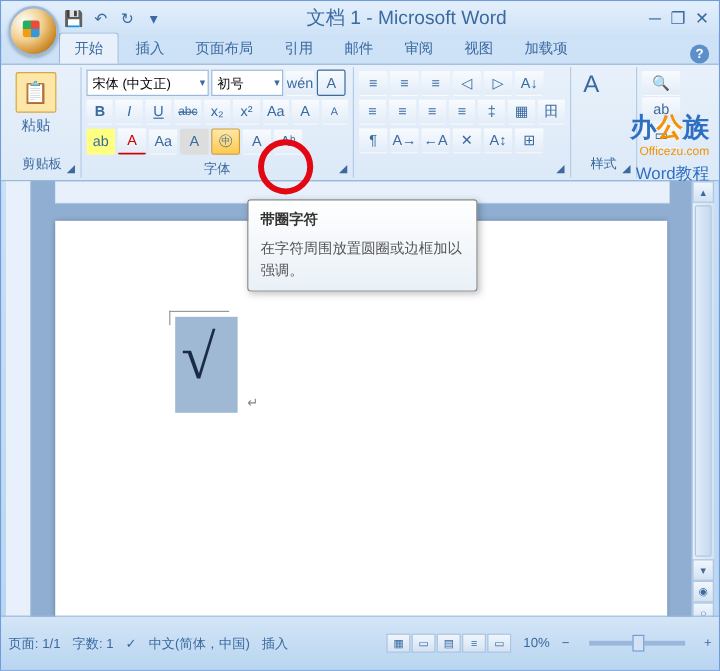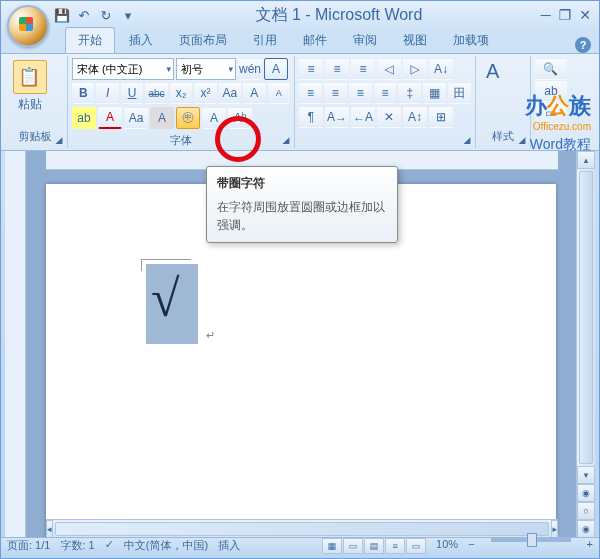--- a/index.html
+++ b/index.html
@@ -4,21 +4,21 @@
 <style>
 body{margin:0;font-family:"Microsoft YaHei",SimSun,sans-serif;font-size:12px;background:#fff;overflow:hidden}
 .window{width:600px;height:559px;background:linear-gradient(#cfe3f7,#b8d5f0);border:1px solid #6f9dd9;box-sizing:border-box;position:relative}
 .titlebar{height:28px;display:flex;align-items:center;padding:0 4px;background:linear-gradient(#e4effc,#cfe3f7)}
 .office-btn{width:38px;height:38px;border-radius:50%;background:radial-gradient(circle at 30% 30%,#fff,#f0d090 40%,#d09030 70%,#8b5a1a);border:2px solid #9ab8db;position:absolute;top:4px;left:6px;z-index:10;box-shadow:0 1px 3px rgba(0,0,0,.3)}
 .office-btn::after{content:"";position:absolute;width:14px;height:14px;top:10px;left:10px;background:conic-gradient(#e74c3c 0 90deg,#3498db 90deg 180deg,#f39c12 180deg 270deg,#27ae60 270deg 360deg);border-radius:2px}
 .qat{display:flex;gap:4px;margin-left:48px;align-items:center}
 .qat-btn{width:18px;height:18px;display:flex;align-items:center;justify-content:center;color:#3b6aa0;font-size:13px}
 .title{flex:1;text-align:center;color:#3b6aa0;font-size:16px}
 .win-ctrl{display:flex;gap:8px;color:#3b6aa0;font-size:14px;padding-right:4px}
-.tabs{display:flex;height:24px;padding-left:64px;align-items:end;gap:2px}
+.tabs{display:flex;height:24px;padding-left:48px;align-items:end;gap:2px}
 .tab{padding:4px 12px;color:#3b6aa0;cursor:pointer;border-radius:3px 3px 0 0}
 .tab.active{background:#e8f1fb;color:#3b6aa0;border:1px solid #9ab8db;border-bottom:none}
 .help-btn{margin-left:auto;margin-right:8px;width:16px;height:16px;border-radius:50%;background:#5b8fc7;color:#fff;display:flex;align-items:center;justify-content:center;font-size:11px;font-weight:bold}
 .ribbon{height:92px;background:linear-gradient(#e8f1fb,#dce9f7);border-top:1px solid #9ab8db;border-bottom:1px solid #9ab8db;display:flex;padding:2px}
 .group{border-right:1px solid #b5cce6;padding:2px 4px;display:flex;flex-direction:column;position:relative}
 .group-label{font-size:11px;color:#3b6aa0;text-align:center;margin-top:auto;padding:2px 0}
 .group-content{flex:1;display:flex;gap:2px;align-items:flex-start}
 .vbtn{display:flex;flex-direction:column;align-items:center;padding:2px 6px;color:#3b6aa0;gap:2px}
 .vbtn-icon{width:32px;height:32px;background:#fce6a8;border:1px solid #d4a843;border-radius:2px;display:flex;align-items:center;justify-content:center;font-size:18px}
 .row{display:flex;gap:2px;margin-bottom:2px;align-items:center}
@@ -34,21 +34,21 @@
 .selection{position:absolute;top:80px;left:100px;width:52px;height:80px;background:#9fb8d4}
 .checkmark{position:absolute;top:85px;left:105px;font-size:52px;color:#1a2b45;font-family:serif}
 .cursor-line{position:absolute;top:75px;left:95px;width:50px;height:1px;border-top:1px solid #999}
 .cursor-line2{position:absolute;top:75px;left:95px;width:1px;height:12px;border-left:1px solid #999}
 .pmark{position:absolute;top:145px;left:160px;font-size:11px;color:#888}
 .scroll-v{width:18px;background:linear-gradient(90deg,#e8f1fb,#d4e2f3);border-left:1px solid #adc6e2;display:flex;flex-direction:column}
 .scroll-btn{height:16px;display:flex;align-items:center;justify-content:center;color:#3b6aa0;font-size:9px;background:linear-gradient(#f0f6fc,#d4e2f3);border:1px solid #adc6e2}
 .scroll-thumb{flex:1;margin:2px;background:linear-gradient(90deg,#e0ecf9,#c5d9ef);border:1px solid #adc6e2;border-radius:2px}
 .ruler-h{height:18px;background:#e8f1fb;border-bottom:1px solid #adc6e2;margin-left:20px;margin-right:18px}
 .scroll-h{position:absolute;bottom:0;left:20px;right:18px;height:18px;background:linear-gradient(#e8f1fb,#d4e2f3);border-top:1px solid #adc6e2;display:flex}
-.statusbar{position:absolute;bottom:0;left:0;right:0;height:20px;background:linear-gradient(#d4e5f7,#b8d5f0);display:flex;padding:0 6px;gap:10px;color:#3b6aa0;font-size:11px;border-top:1px solid #9ab8db}
+.statusbar{position:absolute;bottom:0;left:0;right:0;height:20px;background:linear-gradient(#d4e5f7,#b8d5f0);display:flex;align-items:center;padding:12px 6px;gap:10px;color:#3b6aa0;font-size:11px;border-top:1px solid #9ab8db}
 .view-btns{display:flex;gap:1px;margin-left:auto}
 .vw{width:18px;height:14px;background:linear-gradient(#f0f6fc,#d4e2f3);border:1px solid #adc6e2;font-size:9px;display:flex;align-items:center;justify-content:center}
 .zoom-slider{width:80px;height:4px;background:#9ab8db;position:relative;margin:0 6px}
 .zoom-slider::after{content:"";position:absolute;width:8px;height:12px;background:#d4e2f3;border:1px solid #6f9dd9;top:-5px;left:36px}
 .tooltip{position:absolute;top:165px;left:205px;width:170px;background:linear-gradient(#fff,#e9f0f7);border:1px solid #8a8a8a;border-radius:3px;padding:8px 10px;box-shadow:2px 2px 6px rgba(0,0,0,.25);z-index:30}
 .tooltip-title{font-weight:bold;margin-bottom:6px;color:#333}
 .tooltip-body{color:#555;line-height:1.5}
 .watermark{position:absolute;right:8px;top:90px;text-align:right;z-index:5}
 .wm1{font-size:22px;font-weight:bold}
 .wm1 .a{color:#2e6fc4}.wm1 .b{color:#f29200}.wm1 .c{color:#2e6fc4}

